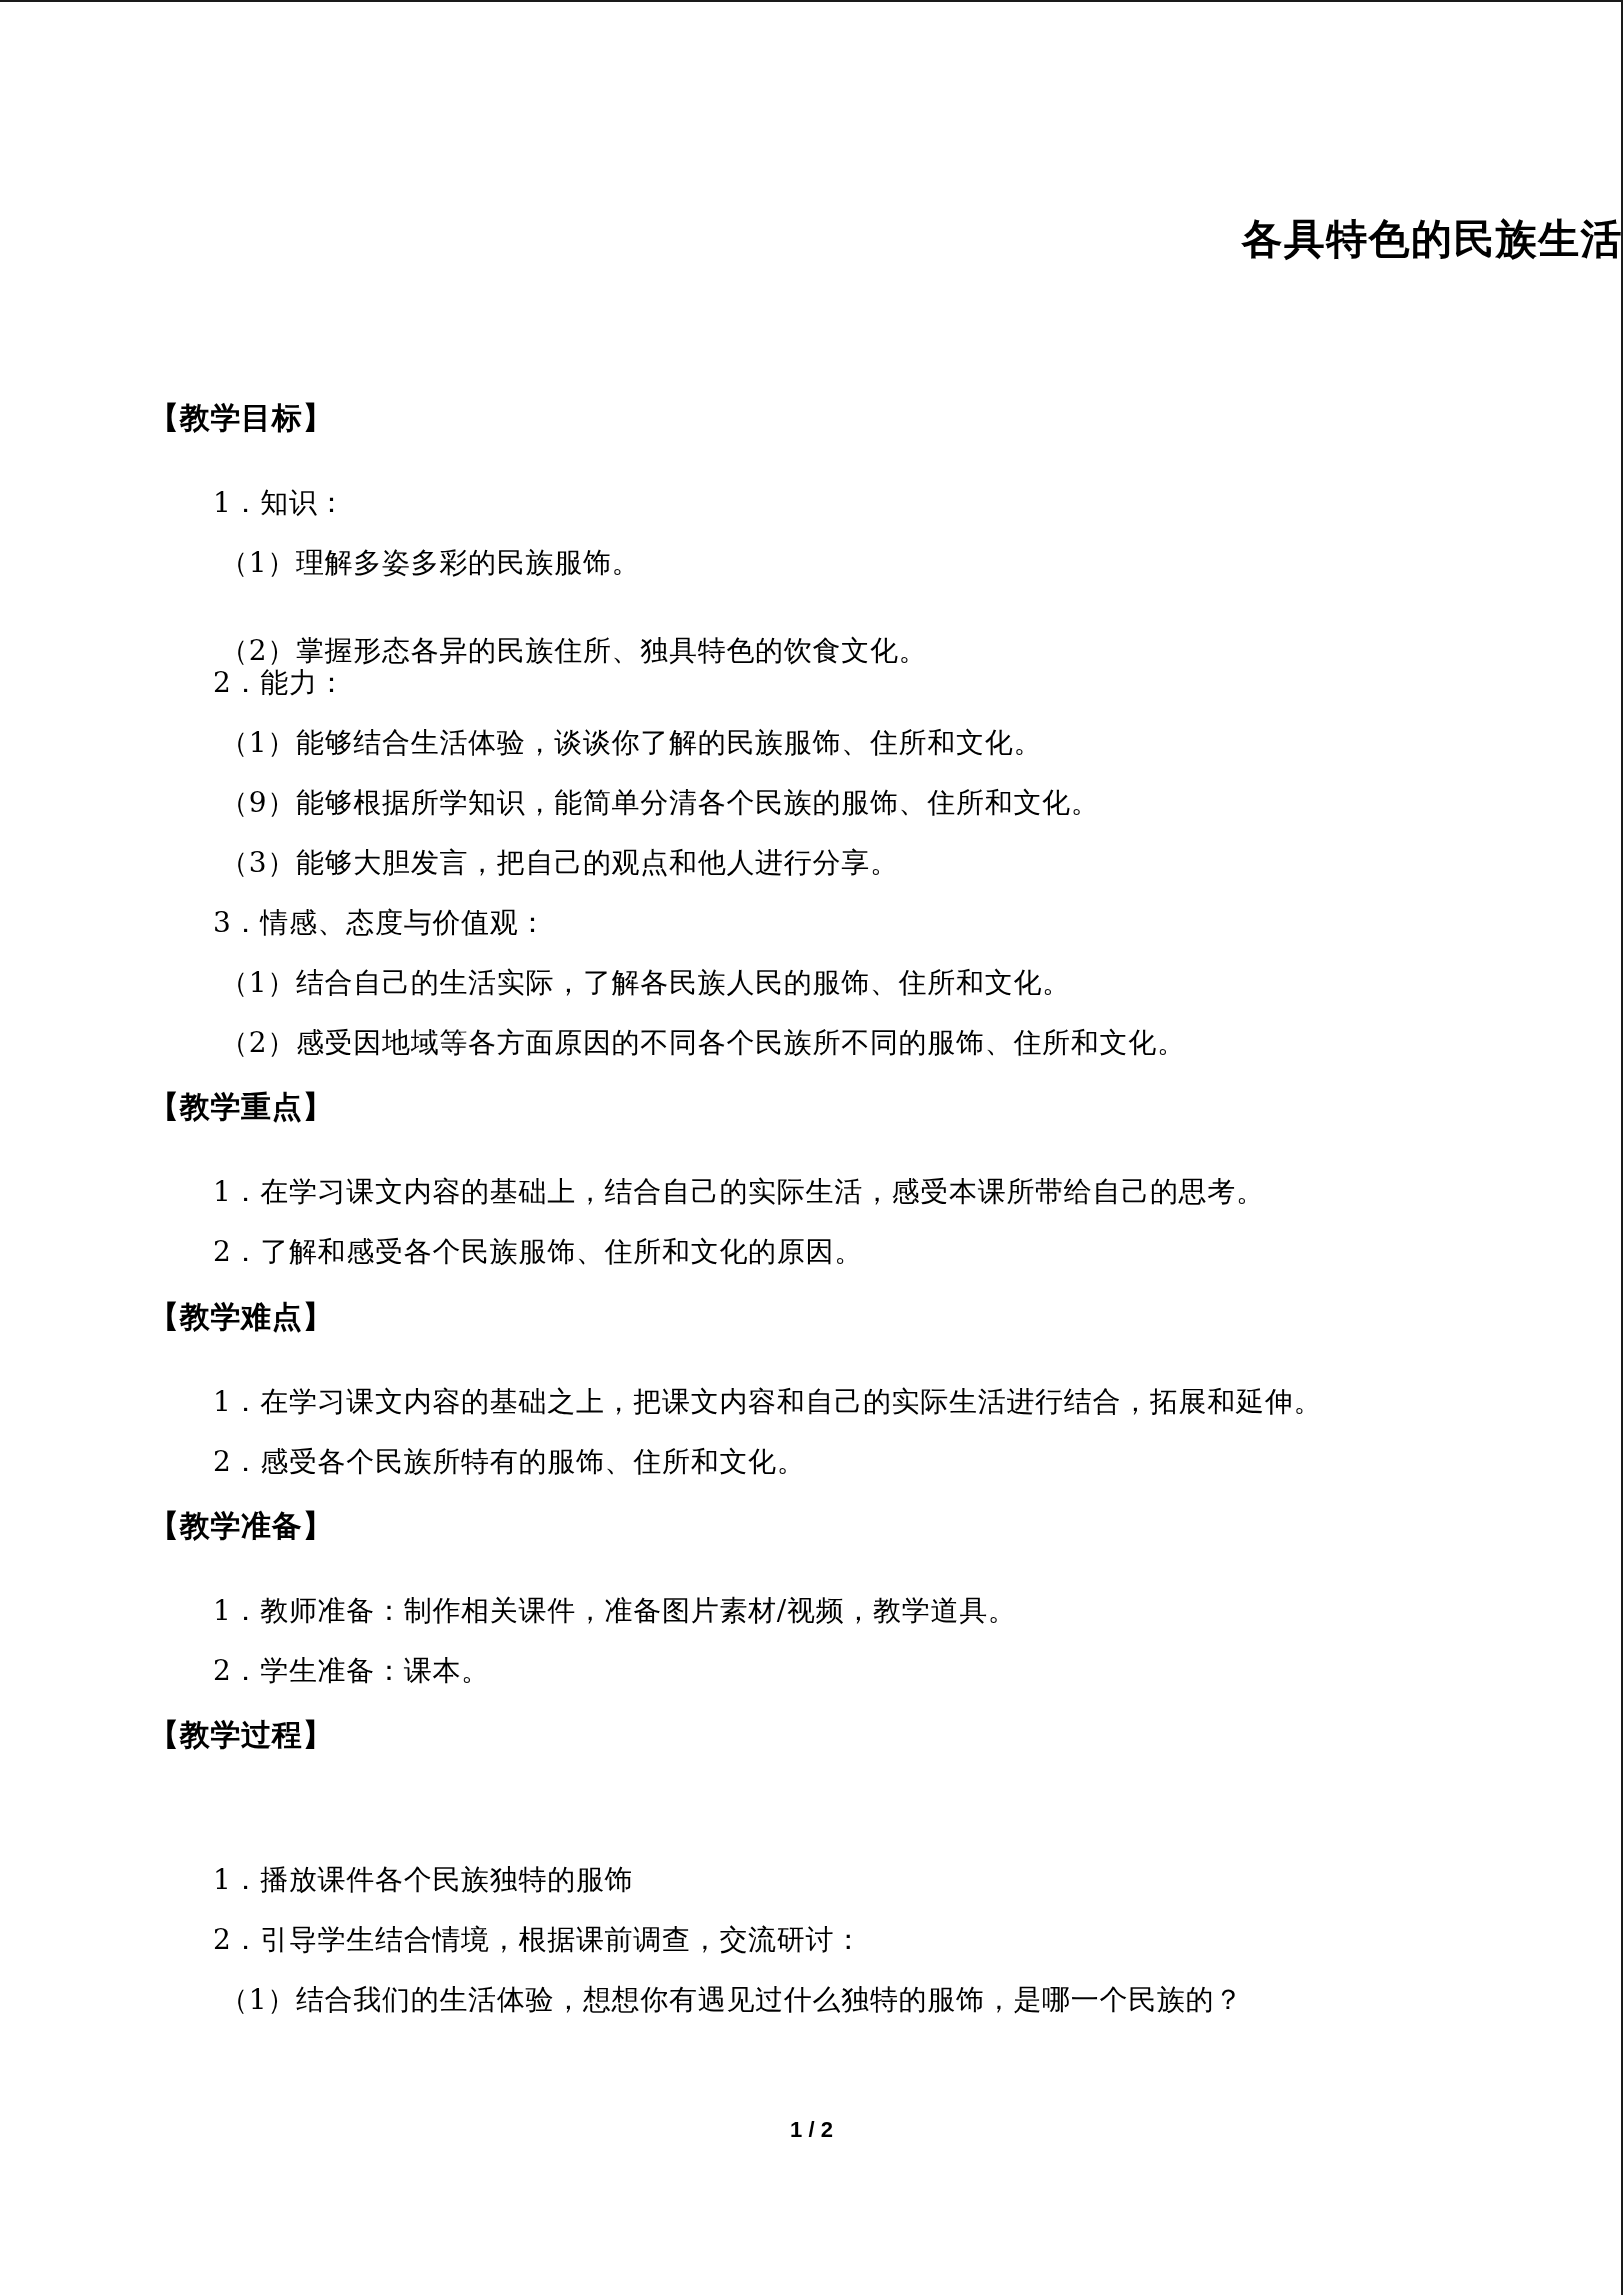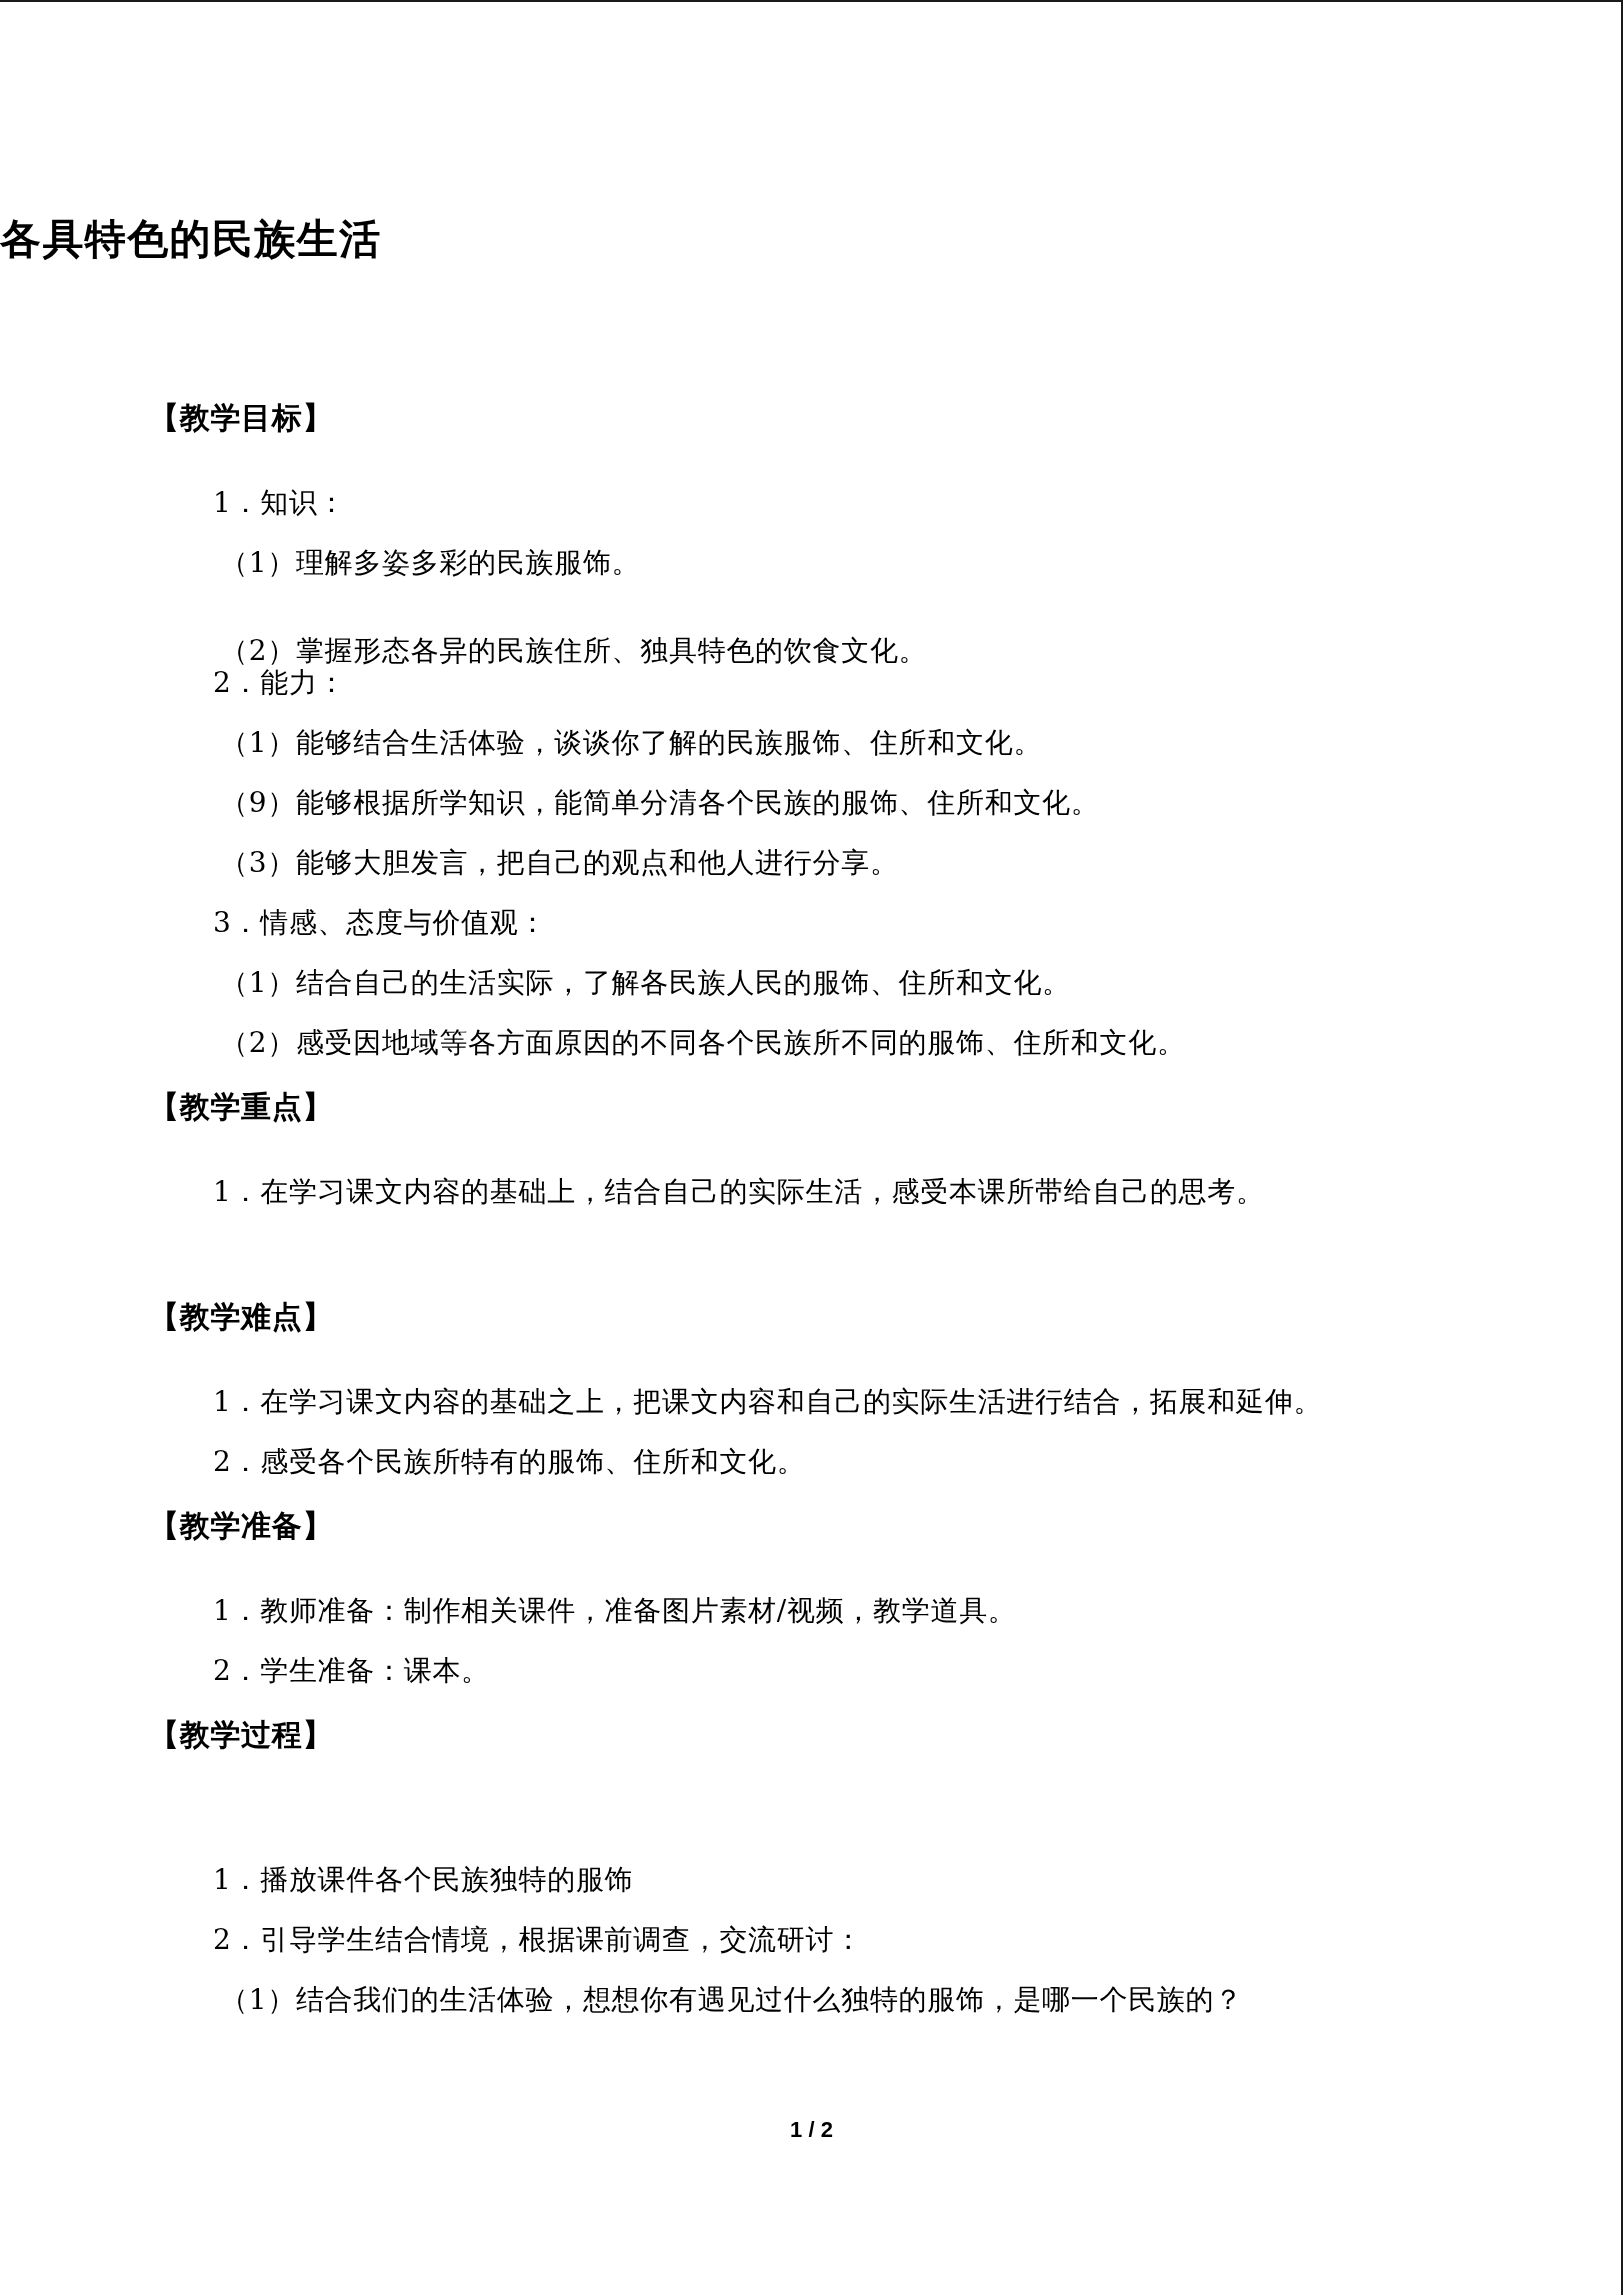--- a/index.html
+++ b/index.html
@@ -24,21 +24,21 @@
       box-sizing: border-box;
       border-top: 2px solid #1a1a1a;
       border-right: 2px solid #1a1a1a;
       background: #ffffff;
     }
     .title {
       position: absolute;
       top: 210px;
       left: 0;
       width: 1623px;
-      text-align: left;
+      text-align: right;
       font-family: "DejaVu Sans", "Liberation Sans", sans-serif;
       font-weight: bold;
       font-size: 41px;
       line-height: 55px;
       letter-spacing: 1.4px;
     }
     .line {
       position: absolute;
       white-space: nowrap;
       font-size: 28px;
@@ -84,20 +84,21 @@
   <div class="line num" style="top:662px;">2．能力：</div>
   <div class="line sub" style="top:722px;">（1）能够结合生活体验，谈谈你了解的民族服饰、住所和文化。</div>
   <div class="line sub" style="top:782px;">（9）能够根据所学知识，能简单分清各个民族的服饰、住所和文化。</div>
   <div class="line sub" style="top:842px;">（3）能够大胆发言，把自己的观点和他人进行分享。</div>
   <div class="line num" style="top:902px;">3．情感、态度与价值观：</div>
   <div class="line sub" style="top:962px;">（1）结合自己的生活实际，了解各民族人民的服饰、住所和文化。</div>
   <div class="line sub" style="top:1022px;">（2）感受因地域等各方面原因的不同各个民族所不同的服饰、住所和文化。</div>
 
   <div class="heading" style="top:1081px;">【教学重点】</div>
   <div class="line num" style="top:1171px;">1．在学习课文内容的基础上，结合自己的实际生活，感受本课所带给自己的思考。</div>
+  <div class="line num" style="top:1231px;">2．了解和感受各个民族服饰、住所和文化的原因。</div>
 
   <div class="heading" style="top:1291px;">【教学难点】</div>
   <div class="line num" style="top:1381px;">1．在学习课文内容的基础之上，把课文内容和自己的实际生活进行结合，拓展和延伸。</div>
   <div class="line num" style="top:1441px;">2．感受各个民族所特有的服饰、住所和文化。</div>
 
   <div class="heading" style="top:1500px;">【教学准备】</div>
   <div class="line num" style="top:1590px;">1．教师准备：制作相关课件，准备图片素材/视频，教学道具。</div>
   <div class="line num" style="top:1650px;">2．学生准备：课本。</div>
 
   <div class="heading" style="top:1709px;">【教学过程】</div>

